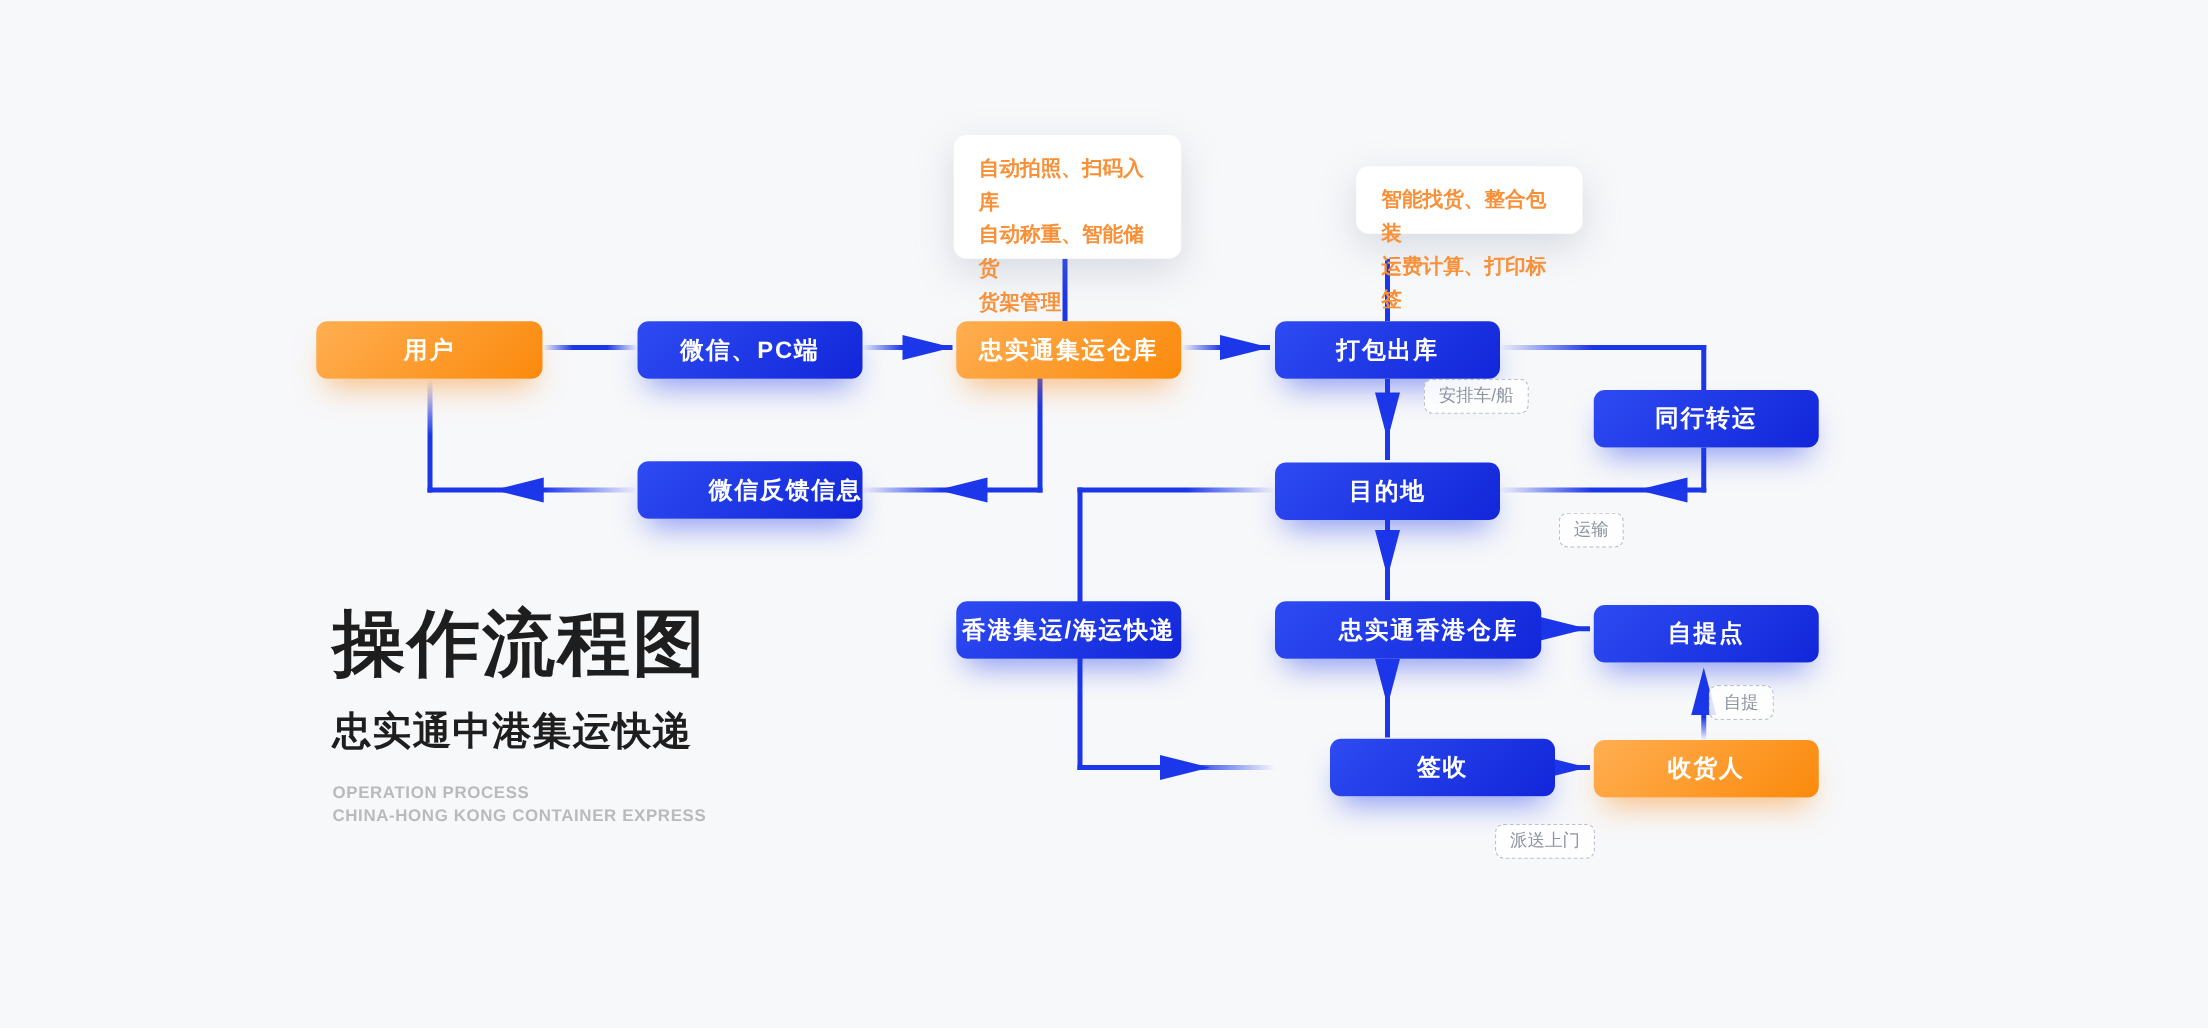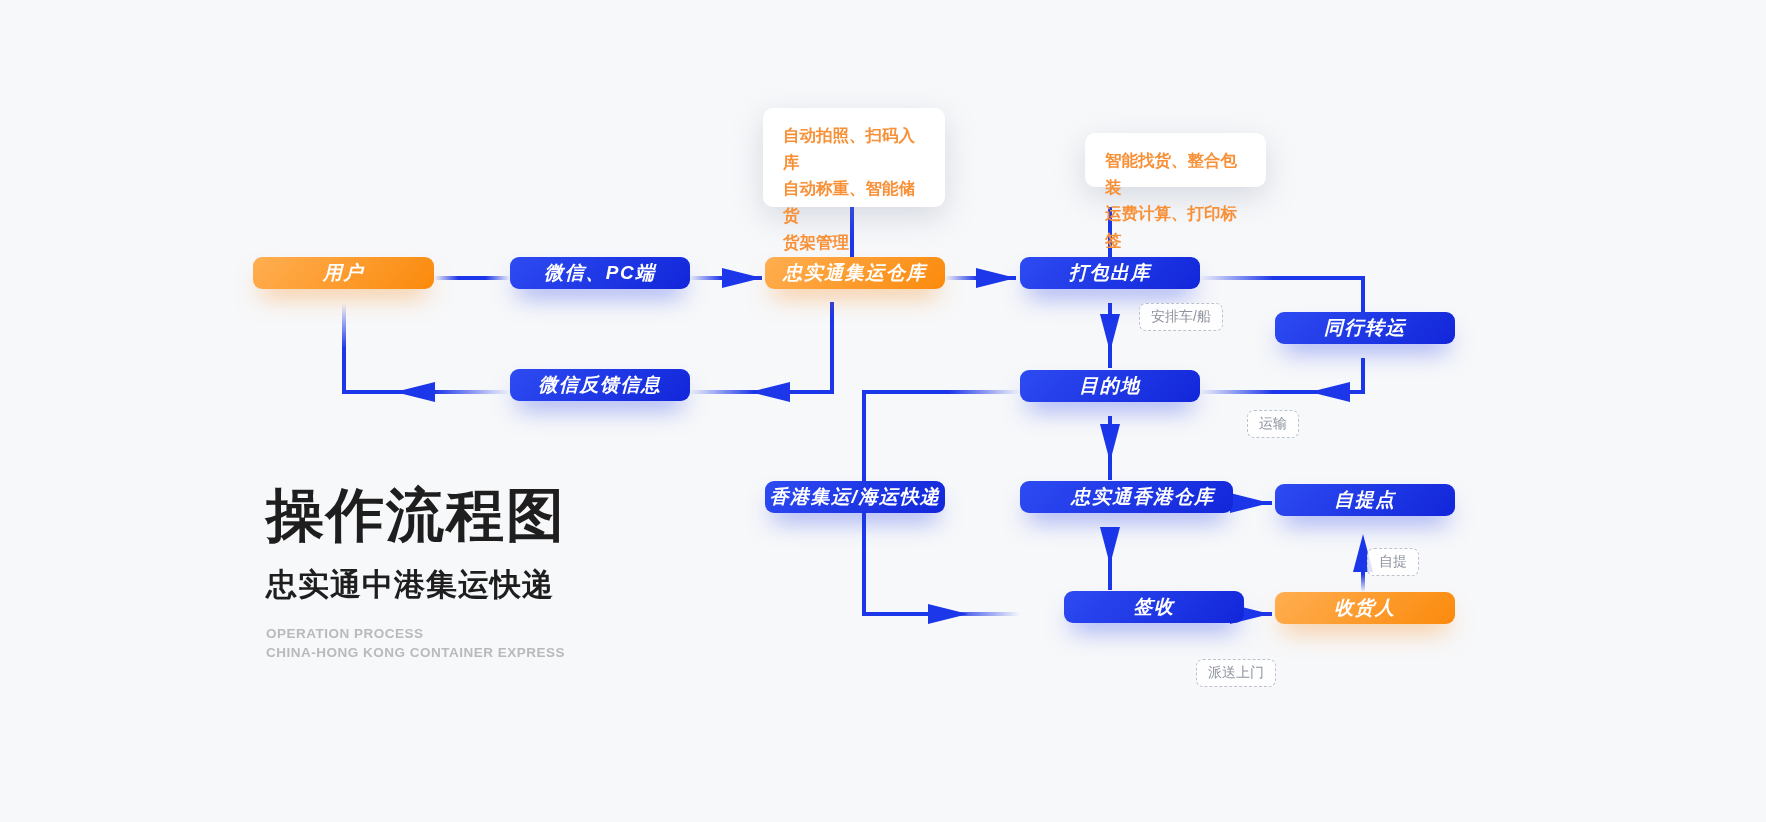--- a/index.html
+++ b/index.html
@@ -1,20 +1,20 @@
 <!DOCTYPE html>
 <html><head>
 <meta charset="utf-8">
 <style>
   html,body{margin:0;padding:0;}
   body{font-family:"Liberation Sans","DejaVu Sans",sans-serif;}
   .stage{position:relative;width:1766px;height:822px;background:#f7f8fa;overflow:hidden;}
 
   
-  .node{position:absolute;width:180px;height:32px;border-radius:9px;display:flex;align-items:center;justify-content:center;z-index:3;font-style:italic;}
+  .node{position:absolute;width:180px;height:46px;border-radius:9px;display:flex;align-items:center;justify-content:center;z-index:3;}
   .node .lbl{color:#ffffff;font-weight:700;font-size:19px;letter-spacing:1.5px;}
   .node.blue{background:linear-gradient(135deg,#2e4bf2 0%,#1126d9 100%);box-shadow:0 14px 24px -8px rgba(30,58,235,.5);}
   .node.orange{background:linear-gradient(135deg,#ffae51 0%,#fb8a0c 100%);box-shadow:0 14px 24px -8px rgba(250,140,30,.55);}
 
   
   .note{position:absolute;background:#ffffff;border-radius:10px;box-shadow:0 10px 30px rgba(140,150,170,.30);z-index:3;
         color:#f89038;font-weight:700;font-size:16.5px;line-height:1.62;padding:14px 18px 0 20px;white-space:pre-line;box-sizing:border-box;}
 
   
   .hline{position:absolute;height:4px;background:#1c36e9;z-index:1;}
@@ -98,21 +98,21 @@
     </div>
   <div class="node orange" style="left:765px;top:257px;">
       <span class="lbl">忠实通集运仓库</span>
     </div>
   <div class="node blue" style="left:1020px;top:257px;">
       <span class="lbl">打包出库</span>
     </div>
   <div class="node blue" style="left:1275px;top:312px;">
       <span class="lbl">同行转运</span>
     </div>
-  <div class="node blue" style="left:510px;top:369px;">
+  <div class="node blue" style="left:510px;top:369px;justify-content:flex-end;">
       <span class="lbl">微信反馈信息</span>
     </div>
   <div class="node blue" style="left:1020px;top:370px;">
       <span class="lbl">目的地</span>
     </div>
   <div class="node blue" style="left:765px;top:481px;">
       <span class="lbl">香港集运/海运快递</span>
     </div>
   <div class="node blue" style="left:1020px;top:481px;padding-left:33px;">
       <span class="lbl">忠实通香港仓库</span>

